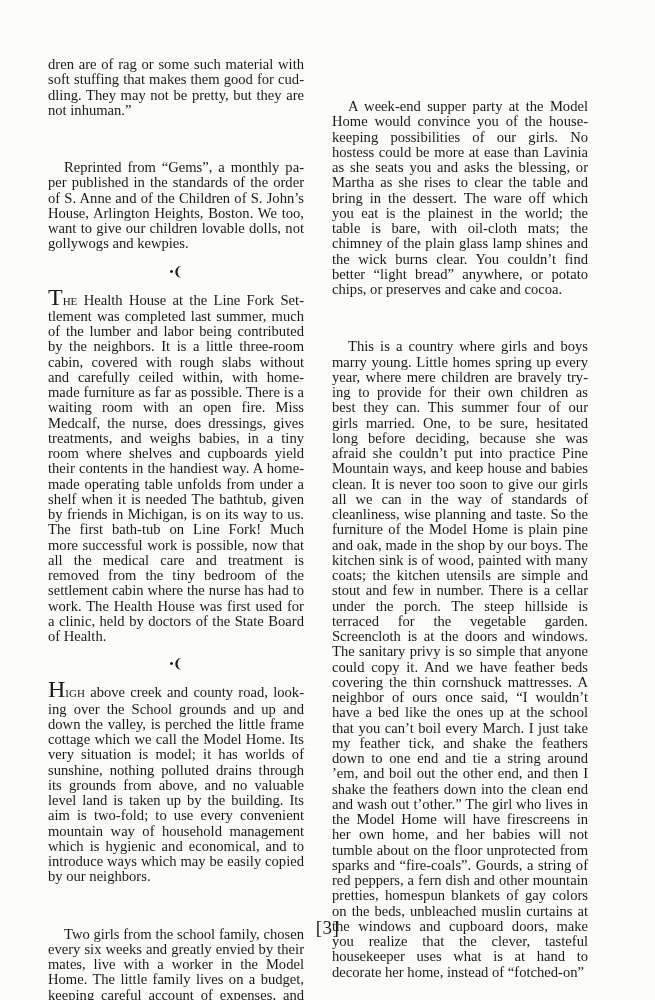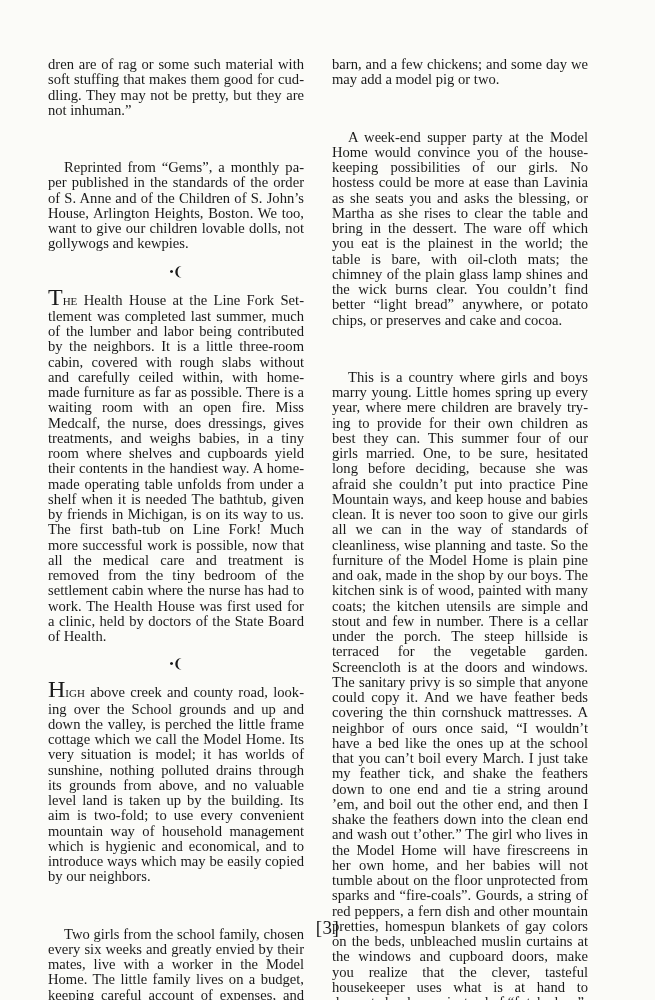--- a/index.html
+++ b/index.html
@@ -62,19 +62,18 @@
     <p class="cont"><span class="dropcap">T</span><span class="smallcaps">HE</span><span> Health House at the Line Fork Set­tlement was completed last summer, much of the lumber and labor being contributed by the neighbors. It is a little three-room cabin, covered with rough slabs without and carefully ceiled within, with home-made fur­niture as far as possible. There is a waiting room with an open fire. Miss Medcalf, the nurse, does dressings, gives treatments, and weighs babies, in a tiny room where shelves and cupboards yield their contents in the handiest way. A home-made operating table unfolds from under a shelf when it is needed The bathtub, given by friends in Michigan, is on its way to us. The first bath-tub on Line Fork! Much more successful work is possible, now that all the medical care and treatment is removed from the tiny bed­room of the settlement cabin where the nurse has had to work. The Health House was first used for a clinic, held by doctors of the State Board of Health.</span></p>
 
     <div class="divider">•❨</div>
 
     <p class="cont"><span class="dropcap">H</span><span class="smallcaps">IGH</span><span> above creek and county road, look­ing over the School grounds and up and down the valley, is perched the little frame cottage which we call the Model Home. Its very situation is model; it has worlds of sun­shine, nothing polluted drains through its grounds from above, and no valuable level land is taken up by the building. Its aim is two-fold; to use every convenient moun­tain way of household management which is hygienic and economical, and to intro­duce ways which may be easily copied by our neighbors.</span></p>
 
     <p class="indent">Two girls from the school family, chosen every six weeks and greatly envied by their mates, live with a worker in the Model Home. The little family lives on a budget, keeping careful account of expenses, and shopping at the country store and the mail-order houses. There a model cow, a tiny</p>
   </div>
 
   <div class="col col-right">
-    <p class="cont">barn, and a few chickens; and some day we may add a model pig or two.</p>
     <p class="indent">A week-end supper party at the Model Home would convince you of the house­keeping possibilities of our girls. No hostess could be more at ease than Lavinia as she seats you and asks the blessing, or Martha as she rises to clear the table and bring in the dessert. The ware off which you eat is the plainest in the world; the table is bare, with oil-cloth mats; the chimney of the plain glass lamp shines and the wick burns clear. You couldn’t find better “light bread” anywhere, or potato chips, or preserves and cake and cocoa.</p>
     <p class="indent">This is a country where girls and boys marry young. Little homes spring up every year, where mere children are bravely try­ing to provide for their own children as best they can. This summer four of our girls mar­ried. One, to be sure, hesitated long before deciding, because she was afraid she couldn’t put into practice Pine Mountain ways, and keep house and babies clean. It is never too soon to give our girls all we can in the way of standards of cleanliness, wise planning and taste. So the furniture of the Model Home is plain pine and oak, made in the shop by our boys. The kitchen sink is of wood, painted with many coats; the kitchen utensils are simple and stout and few in number. There is a cellar under the porch. The steep hillside is terraced for the vege­table garden. Screencloth is at the doors and windows. The sanitary privy is so simple that anyone could copy it. And we have feather beds covering the thin cornshuck mattresses. A neighbor of ours once said, “I wouldn’t have a bed like the ones up at the school that you can’t boil every March. I just take my feather tick, and shake the feathers down to one end and tie a string around ’em, and boil out the other end, and then I shake the feathers down into the clean end and wash out t’other.” The girl who lives in the Model Home will have fire­screens in her own home, and her babies will not tumble about on the floor unprotected from sparks and “fire-coals”. Gourds, a string of red peppers, a fern dish and other mountain pretties, homespun blankets of gay colors on the beds, unbleached muslin curtains at the windows and cupboard doors, make you realize that the clever, tasteful housekeeper uses what is at hand to decorate her home, instead of “fotched-on”</p>
   </div>
 
   <div class="folio">[3]</div>
 </div>
 
 </body></html>

